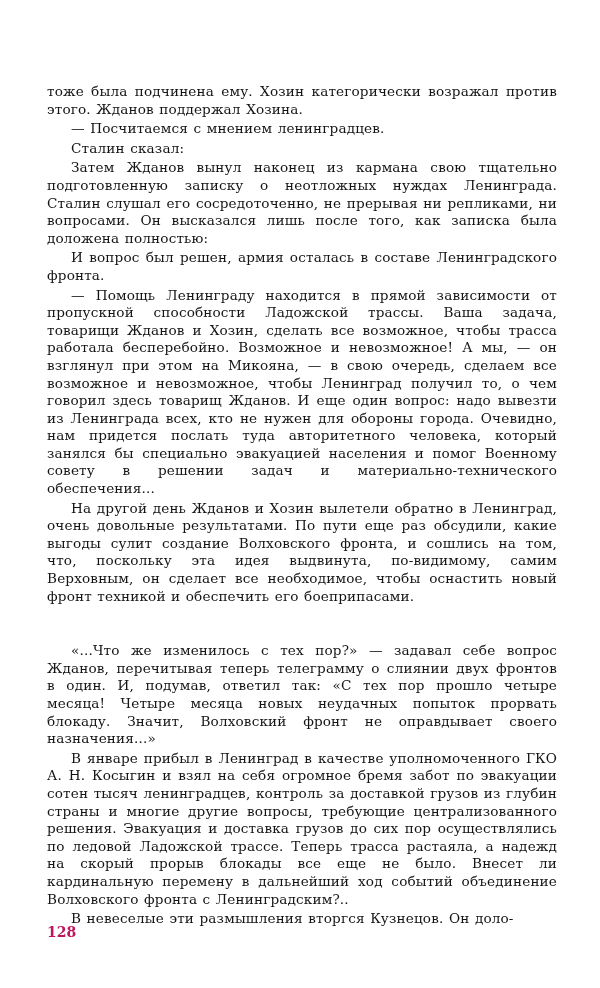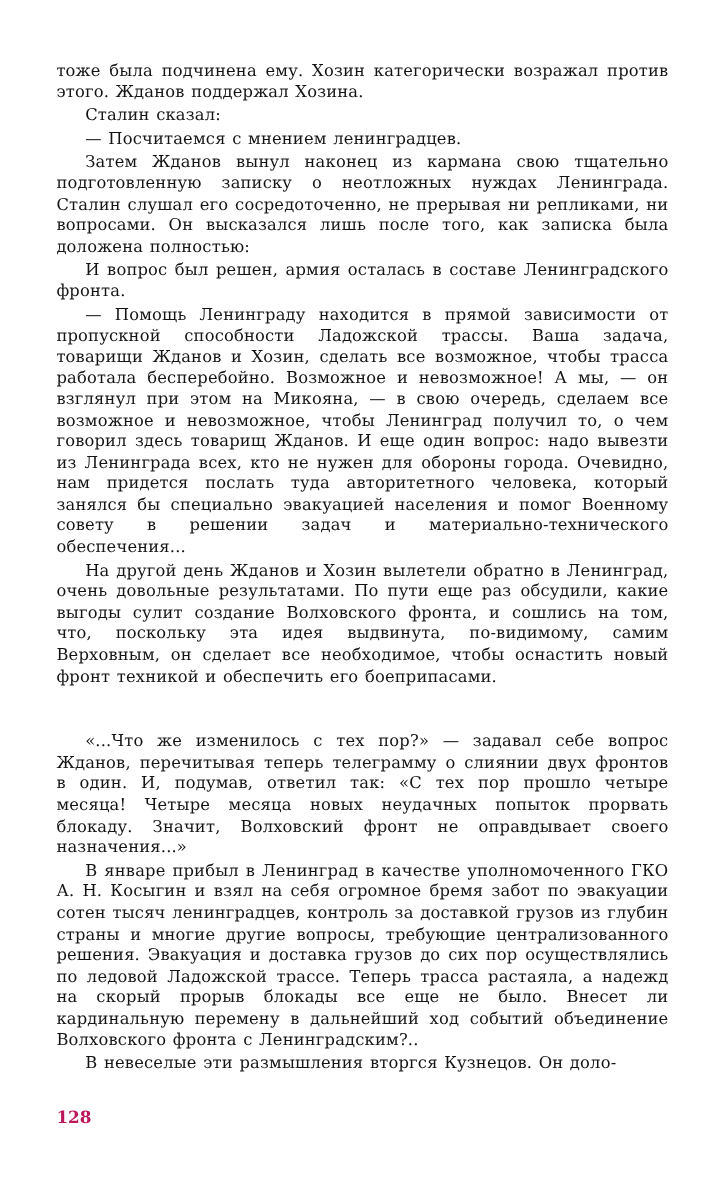--- a/index.html
+++ b/index.html
@@ -15,39 +15,39 @@
     line-height: 17.6px;
     letter-spacing: 0.15px;
     word-spacing: 1px;
   }
   .para {
     margin: 0 0 2px 0;
     text-align: justify;
     text-indent: 24px;
     hyphens: manual;
   }
-  .para.noindent { text-indent: 0; }
+  .para.noindent { text-indent: 0; margin-top: 32px; }
   .section-break { height: 35px; }
   .page-number {
     position: absolute;
     left: 47px;
     top: 924px;
     font-family: "DejaVu Serif", "Liberation Serif", serif;
     font-weight: bold;
     font-size: 14px;
     color: #be185d;
   }
 </style>
 </head>
 <body>
 
 <div class="page">
   <p class="para noindent">тоже была подчинена ему. Хозин категорически возражал против этого. Жданов поддержал Хозина.</p>
+  <p class="para">— Посчитаемся с мнением ленинградцев.</p>
   <p class="para">Сталин сказал:</p>
-  <p class="para">— Посчитаемся с мнением ленинградцев.</p>
   <p class="para">Затем Жданов вынул наконец из кармана свою тщательно подготовленную записку о неотложных нуждах Ленинграда. Сталин слушал его сосредоточенно, не прерывая ни репликами, ни вопросами. Он высказался лишь после того, как записка была доложена полностью:</p>
   <p class="para">И вопрос был решен, армия осталась в составе Ленинградского фронта.</p>
   <p class="para">— Помощь Ленинграду находится в прямой зависимости от пропускной способности Ладожской трассы. Ваша задача, товарищи Жданов и Хозин, сделать все возможное, чтобы трасса работала бесперебойно. Возможное и невозможное! А мы, — он взглянул при этом на Микояна, — в свою очередь, сделаем все возможное и невозможное, чтобы Ленинград получил то, о чем говорил здесь товарищ Жданов. И еще один вопрос: надо вывезти из Ленинграда всех, кто не нужен для обороны города. Очевидно, нам придется послать туда авторитетного человека, который занялся бы специально эвакуацией населения и помог Военному совету в решении задач и материально-технического обеспечения...</p>
   <p class="para">На другой день Жданов и Хозин вылетели обратно в Ленинград, очень довольные результатами. По пути еще раз обсудили, какие выгоды сулит создание Волховского фронта, и сошлись на том, что, поскольку эта идея выдвинута, по-видимому, самим Верховным, он сделает все необходимое, чтобы оснастить новый фронт техникой и обеспечить его боеприпасами.</p>
 
   <div class="section-break"></div>
 
   <p class="para">«...Что же изменилось с тех пор?» — задавал себе вопрос Жданов, перечитывая теперь телеграмму о слиянии двух фронтов в один. И, подумав, ответил так: «С тех пор прошло четыре месяца! Четыре месяца новых неудачных попыток прорвать блокаду. Значит, Волховский фронт не оправдывает своего назначения...»</p>
   <p class="para">В январе прибыл в Ленинград в качестве уполномоченного ГКО А. Н. Косыгин и взял на себя огромное бремя забот по эвакуации сотен тысяч ленинградцев, контроль за доставкой грузов из глубин страны и многие другие вопросы, требующие централизованного решения. Эвакуация и доставка грузов до сих пор осуществлялись по ледовой Ладожской трассе. Теперь трасса растаяла, а надежд на скорый прорыв блокады все еще не было. Внесет ли кардинальную перемену в дальнейший ход событий объединение Волховского фронта с Ленинградским?..</p>
   <p class="para">В невеселые эти размышления вторгся Кузнецов. Он доло-</p>

